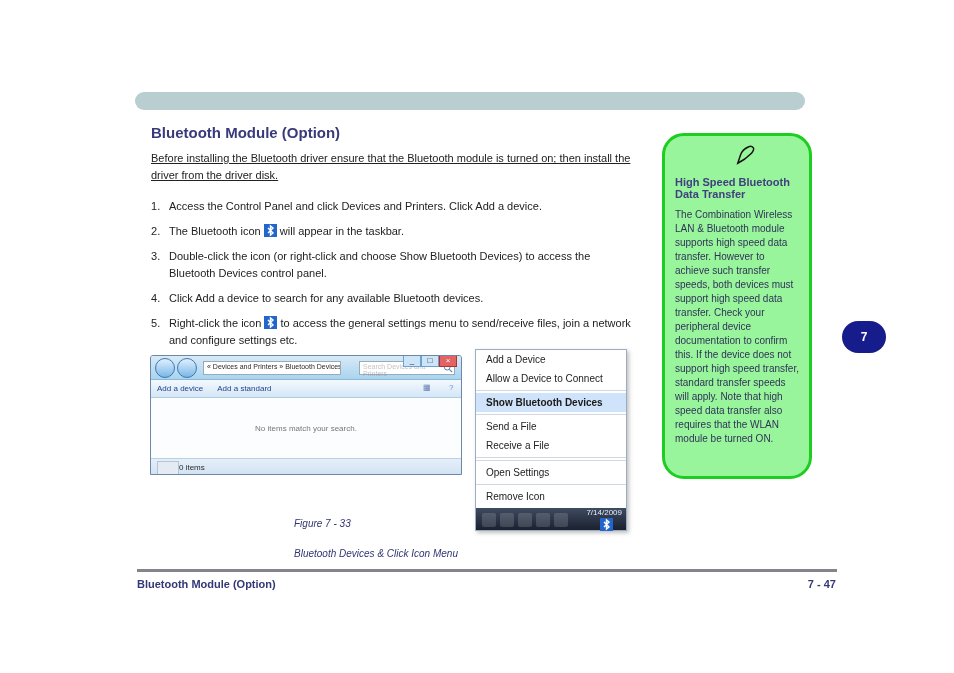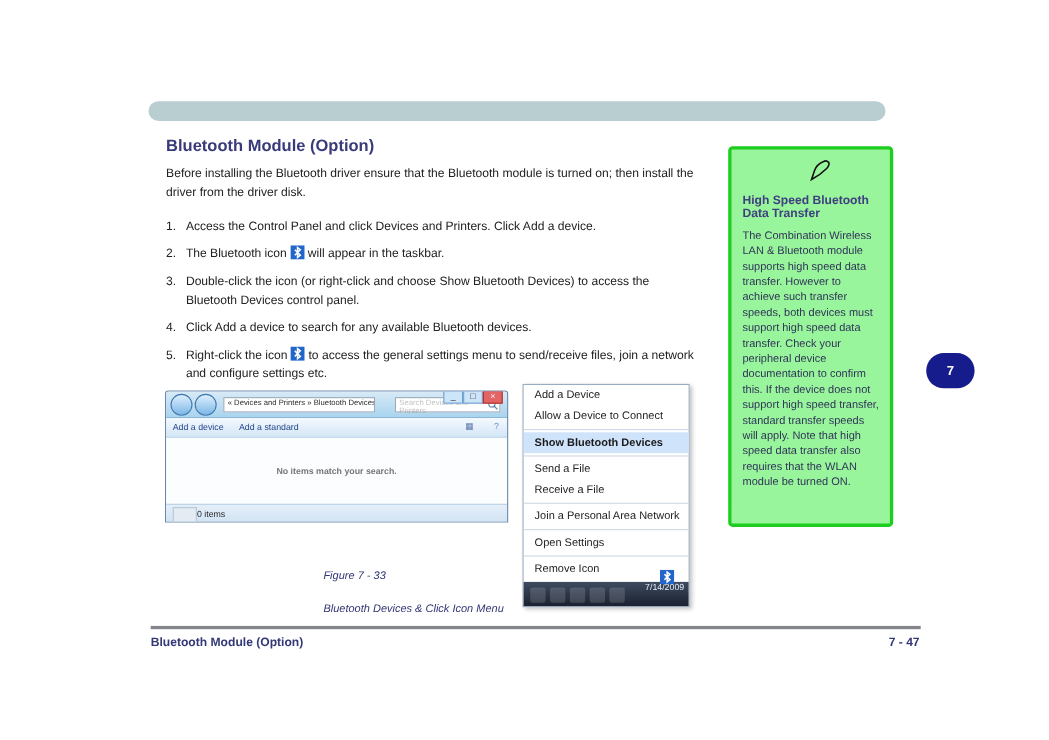--- a/index.html
+++ b/index.html
@@ -34,21 +34,21 @@
   }
   .body-text {
     position: absolute;
     left: 16px;
     top: 148px;
     width: 480px;
     font-size: 11px;
     line-height: 1.55;
     color: #222;
   }
-  .body-text p { margin-bottom: 6px; }
+  .body-text p { margin-bottom: 6px; text-decoration: underline; }
   .ol { counter-reset: step; }
   .li { position: relative; padding-left: 18px; margin-bottom: 8px; }
   .li::before {
     counter-increment: step;
     content: counter(step) ".";
     position: absolute;
     left: 0;
     top: 0;
   }
   .inline-bt {
@@ -60,21 +60,21 @@
 
   
   .note-box {
     position: absolute;
     left: 662px;
     top: 133px;
     width: 150px;
     height: 346px;
     background: #98f59b;
     border: 3px solid #1dcd1f;
-    border-radius: 4px;
+    border-radius: 22px;
     padding: 10px 10px 10px 10px;
   }
   .pen-icon {
     position: absolute;
     left: 70px;
     top: 8px;
     width: 22px;
     height: 22px;
   }
   .note-title {
@@ -195,21 +195,20 @@
   .wl-cmdbar .cb-icon { width:12px; height:12px; opacity:.7; }
 
   .wl-body {
     height: 60px;
     display:flex;
     align-items:center;
     justify-content:center;
     color:#777;
     font-size:8px;
     background:#fbfdff;
-    font-weight:bold;
   }
   .wl-status {
     height:18px;
     background:linear-gradient(#e5eff9,#cfe2f3);
     border-top:1px solid #b8d1e7;
     display:flex; align-items:center;
     padding-left:6px; gap:0;
   }
   .wl-thumb {
     width:22px; height:14px; background:#e4ebf3; border:1px solid #b6c5d6;
@@ -367,21 +366,20 @@
 
 <div class="win-right">
   <div class="wr-item">Add a Device</div>
   <div class="wr-item">Allow a Device to Connect</div>
   <div class="wr-sep"></div>
   <div class="wr-item hl">Show Bluetooth Devices</div>
   <div class="wr-sep"></div>
   <div class="wr-item">Send a File</div>
   <div class="wr-item">Receive a File</div>
   <div class="wr-sep"></div>
-  <div class="wr-item">Join a Personal Area Network</div>
   <div class="wr-sep"></div>
   <div class="wr-item">Open Settings</div>
   <div class="wr-sep"></div>
   <div class="wr-item">Remove Icon</div>
   <div class="wr-taskbar">
     <div class="t-icon" style="left:6px;"></div>
     <div class="t-icon" style="left:24px;"></div>
     <div class="t-icon" style="left:42px;"></div>
     <div class="t-icon" style="left:60px;"></div>
     <div class="t-icon" style="left:78px;"></div>

